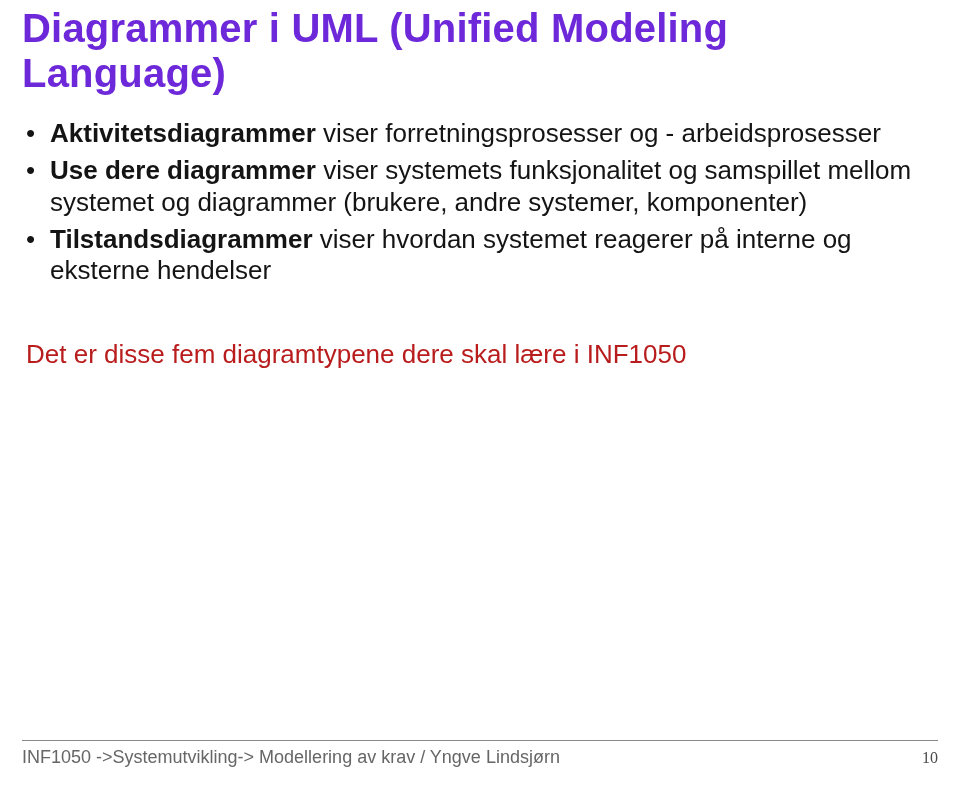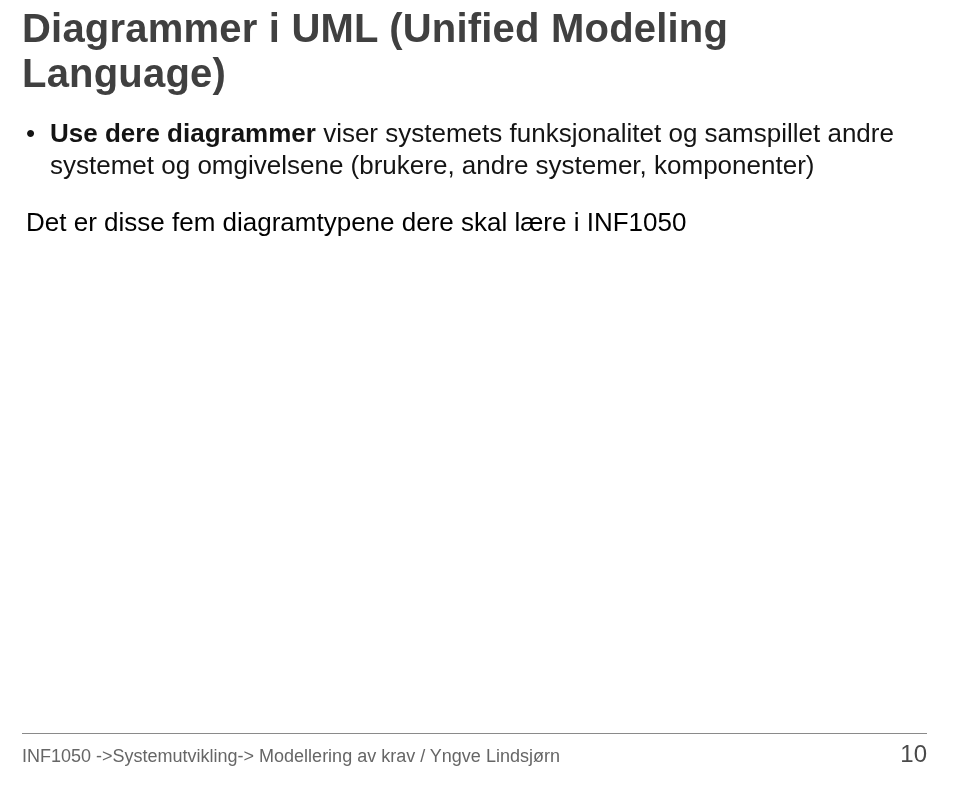--- a/index.html
+++ b/index.html
@@ -10,21 +10,21 @@
     position: relative;
     padding: 0;
   }
   .slide {
     width: 960px;
     height: 786px;
     position: relative;
     padding: 6px 22px 0 22px;
   }
   .title {
-    color: #404040;
+    color: #6d28d9;
     font-size: 40px;
     font-weight: bold;
     line-height: 1.12;
     margin-bottom: 22px;
     letter-spacing: 0.2px;
   }
   ul.main-list {
     list-style: none;
     padding-left: 28px;
   }
@@ -41,57 +41,64 @@
     position: absolute;
     left: -24px;
     top: 0;
     color: #141414;
     font-size: 26px;
     line-height: 1.23;
   }
   .bold { font-weight: bold; }
   .closing {
     font-size: 26px;
-    color: #000000;
-    margin-top: 25px;
+    color: #b91c1c;
+    margin-top: 52px;
     padding-left: 4px;
   }
   .footer {
     position: absolute;
     left: 0;
-    right: 11px;
+    right: 0;
     bottom: 18px;
     padding: 0 22px;
   }
   .footer-line {
     border-top: 1px solid #8a8a8a;
     margin-bottom: 6px;
   }
   .footer-row {
     display: flex;
     justify-content: space-between;
     align-items: baseline;
     font-size: 18px;
     color: #666666;
   }
   .page-num {
-    font-size: 24px;
+    font-size: 16px;
     color: #4a4a4a;
+    font-family: Liberation Serif, serif;
   }
 </style>
 </head>
 <body>
 
 <div class="slide">
 
   <h1 class="title">Diagrammer i UML (Unified Modeling Language)</h1>
 
   <ul class="main-list">
     <li>
-      <span class="bold">Use dere diagrammer</span><span> viser systemets funksjonalitet og samspillet andre systemet og omgivelsene (brukere, andre systemer, komponenter)</span>
+      <span class="bold">Aktivitetsdiagrammer</span><span> viser forretningsprosesser og - arbeidsprosesser</span>
+    </li>
+    <li>
+      <span class="bold">Use dere diagrammer</span><span> viser systemets funksjonalitet og samspillet mellom systemet og diagrammer (brukere, andre systemer, komponenter)</span>
+    </li>
+    <li>
+      <span class="bold">Tilstandsdiagrammer</span><span> viser hvordan systemet reagerer på interne og eksterne hendelser</span>
     </li>
   </ul>
 
   <p class="closing">Det er disse fem diagramtypene dere skal lære i INF1050</p>
 
   <div class="footer">
     <div class="footer-line"></div>
     <div class="footer-row">
       <span>INF1050 -&gt;Systemutvikling-&gt; Modellering av krav / Yngve Lindsjørn</span>
       <span class="page-num">10</span>

